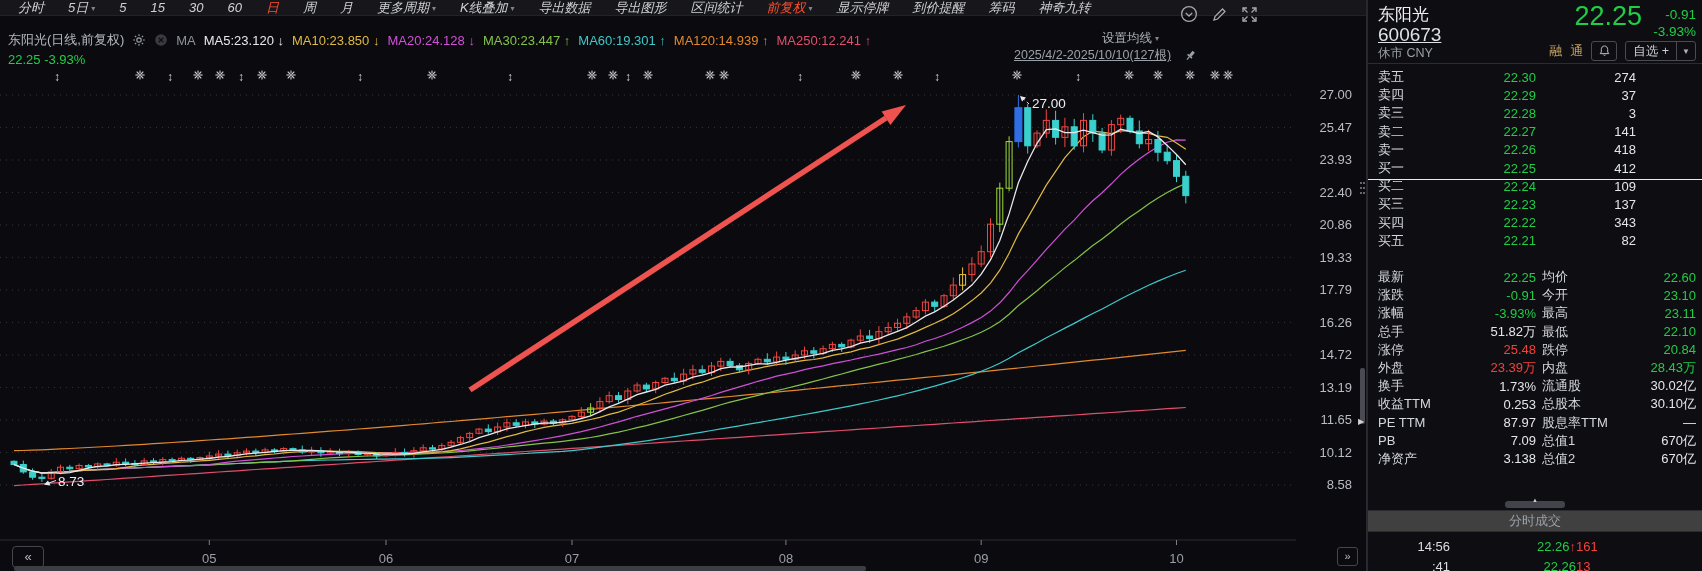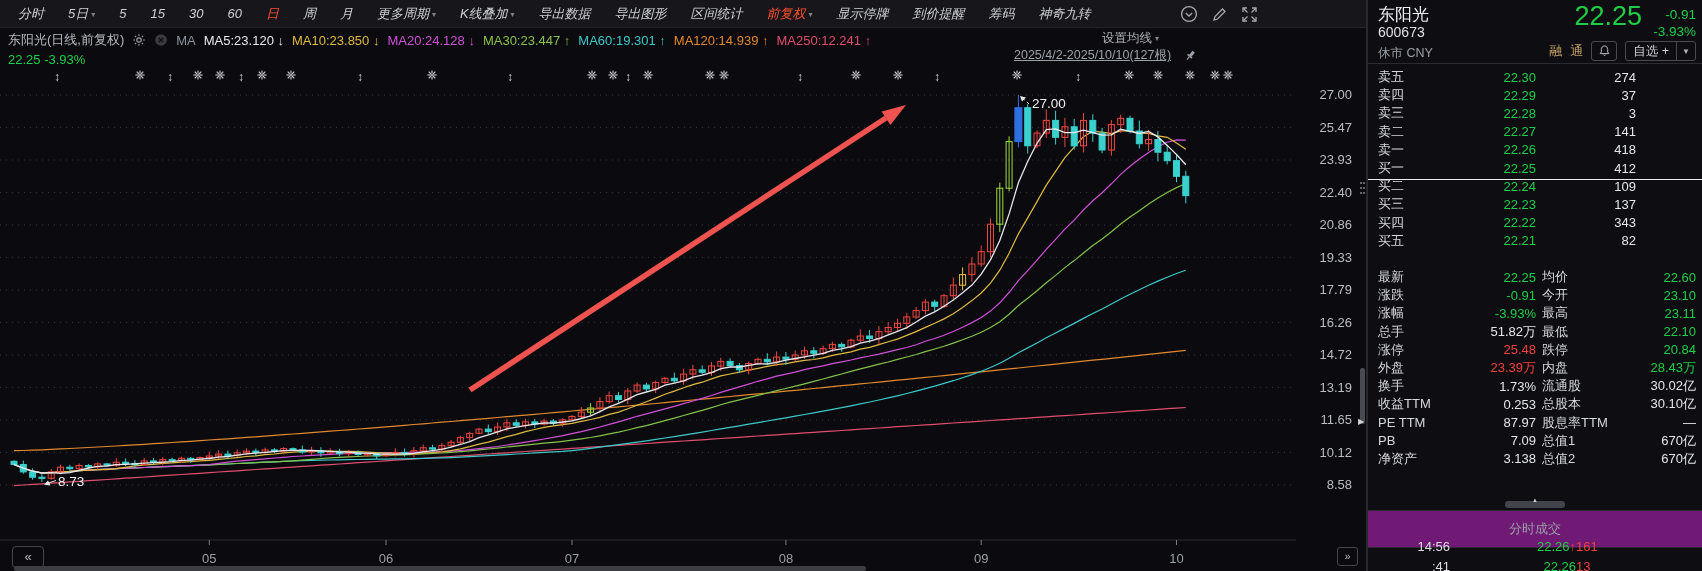--- a/index.html
+++ b/index.html
@@ -1,20 +1,20 @@
 <!DOCTYPE html>
 <html><head>
 <meta charset="utf-8">
 <style>
   html,body{margin:0;padding:0;background:#000;}
   .app{position:relative;width:1702px;height:571px;background:#0b0b0f;overflow:hidden;
        font-family:"Liberation Sans","DejaVu Sans",sans-serif;color:#d6d8dc;
        -webkit-font-smoothing:antialiased;}
   
-  .toolbar{position:absolute;left:0;top:0;width:1366px;height:28px;background:#17171b;
+  .toolbar{position:absolute;left:0;top:0;width:1366px;height:16px;background:#17171b;
            border-bottom:1px solid #232327;display:flex;align-items:center;padding-left:6px;box-sizing:border-box;}
   .tbi{font-size:13px;color:#cfd1d5;padding:0 12px;white-space:nowrap;cursor:default;}
   .tbi.active{color:#ff4d2e;}
   .tbi .caret{font-size:8px;color:#82828a;margin-left:3px;vertical-align:1px;}
   .tb-icons{position:absolute;right:108px;top:5px;display:flex;gap:13px;align-items:center;}
   .tb-icons svg{display:block;}
   
   .ch-line1{position:absolute;left:8px;top:31px;display:flex;align-items:center;gap:8px;font-size:13px;white-space:nowrap;}
   .ch-title{color:#b4b8bf;}
   .ch-ma-label{color:#8d9199;}
@@ -36,21 +36,21 @@
             color:#b9bcc2;font-size:11px;line-height:16px;text-align:center;}
   .hscroll{position:absolute;left:14px;top:566px;width:852px;height:5px;background:#3c3c43;border-radius:2px;}
   
   .splitter{position:absolute;left:1366px;top:0;width:2px;height:571px;background:#28282e;}
   .grip{position:absolute;left:1359px;top:181px;}
   .vthumb{position:absolute;left:1360px;top:368px;width:5px;height:56px;background:#4a4a52;border-radius:2px;}
   .varrow{position:absolute;left:1358px;top:417px;font-size:8px;color:#cfd1d5;}
   
   .panel{position:absolute;left:1368px;top:0;width:334px;height:571px;background:#0d0d12;font-size:13px;}
   .q-name{position:absolute;left:10px;top:3px;font-size:17px;color:#eef0f4;}
-  .q-code{position:absolute;left:10px;top:24px;font-size:14px;color:#dfe1e6;}
+  .q-code{position:absolute;left:10px;top:24px;font-size:19px;color:#dfe1e6;text-decoration:underline;}
   .q-status{position:absolute;left:10px;top:45px;font-size:12.5px;color:#9aa0a8;}
   .q-price{position:absolute;left:140px;top:1px;width:134px;text-align:right;font-size:27px;color:#20ce46;}
   .q-chg{position:absolute;left:276px;top:6px;width:52px;text-align:right;color:#20ce46;font-size:13.5px;line-height:17px;}
   .q-badges{position:absolute;right:6px;top:41px;display:flex;gap:8px;align-items:center;}
   .badge{color:#c5a264;font-size:13px;}
   .bellbox{width:24px;height:18px;border:1px solid #4a4a52;border-radius:3px;display:flex;align-items:center;justify-content:center;}
   .watchbox{height:18px;border:1px solid #4a4a52;border-radius:3px;display:flex;align-items:center;color:#d0d2d6;font-size:12.5px;}
   .watchbox .wlbl{padding:0 7px;}
   .watchbox .wsep{width:1px;height:18px;background:#4a4a52;}
   .watchbox .wcaret{padding:0 5px;font-size:8px;color:#b0b2b8;}
@@ -70,21 +70,21 @@
   .stats{position:absolute;left:0;top:268px;width:334px;}
   .srow{display:grid;grid-template-columns:64px 94px 102px auto;height:18.2px;align-items:center;
         padding:0 6px 0 10px;box-sizing:border-box;}
   .srow .l{color:#d5d8dd;white-space:nowrap;}
   .srow .v{text-align:right;}
   .srow .l2{padding-left:6px;color:#d5d8dd;white-space:nowrap;}
   .srow .v2{text-align:right;}
   .g{color:#20ce46}.r{color:#f5413c}.c{color:#2fc8dc}.w{color:#e4e6ea}
   .handle{position:absolute;left:137px;top:501px;width:60px;height:7px;background:#43434b;border-radius:3px;text-align:center;}
   .handle .up{position:absolute;left:0;right:0;top:-4px;font-size:6px;color:#c9cbd1;}
-  .ticksband{position:absolute;left:0;top:510px;width:334px;height:38px;background:#701a75;
+  .ticksband{position:absolute;left:0;top:510px;width:334px;height:22px;background:#404040;
              border-top:1px solid #2b2b32;border-bottom:1px solid #2b2b32;
              display:flex;align-items:center;justify-content:center;color:#9aa0a8;font-size:13px;box-sizing:border-box;}
   .trades{position:absolute;left:16px;top:536px;width:334px;height:35px;overflow:hidden;}
   .trow{display:grid;grid-template-columns:56px 126px auto;height:20px;align-items:center;
         padding:0 8px 0 10px;box-sizing:border-box;}
   .trow .t{text-align:right;color:#dcdee2;}
   .trow .p{text-align:right;}
   .trow .p .arr{color:#f5413c;font-weight:bold;}
   .trow .vv{color:#f5413c;}
 </style>

